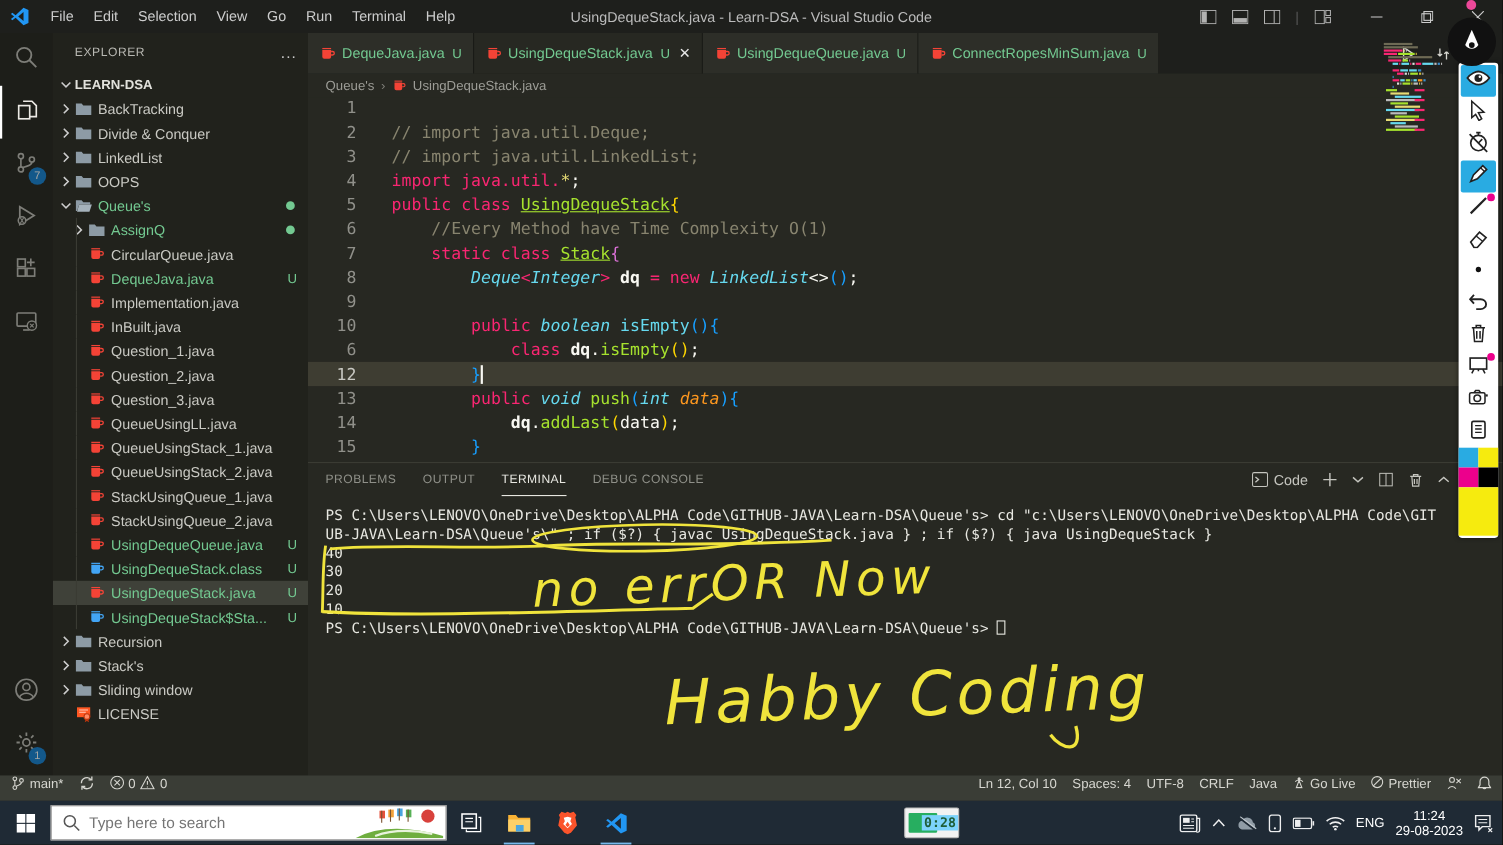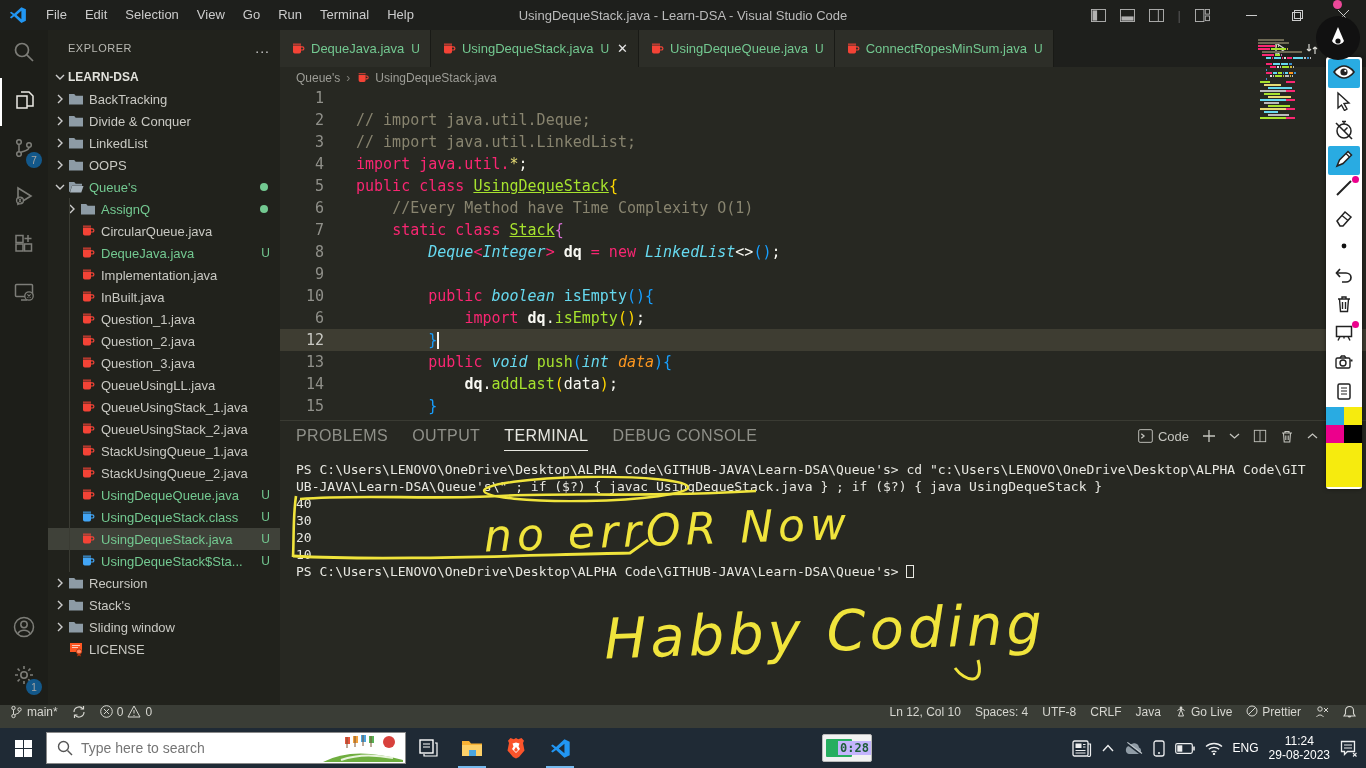--- a/index.html
+++ b/index.html
@@ -72,21 +72,21 @@
   .tok-b1 { color:#ffd700; }
   .tok-b2 { color:#da70d6; }
   .tok-b3 { color:#179fff; }
   .tok-tx { color:#f8f8f2; }
   #caret { position:absolute; width:1.5px; height:17px; background:#f8f8f2; }
   #minimap { position:absolute; top:2px; right:36px; width:76px; height:110px; }
 
   
   #panel { position:absolute; top:390px; left:0; right:0; height:285px; background:#272822; border-top:1px solid #3a3b33; }
   #panel-tabs { height:30px; display:flex; align-items:center; padding-left:16px; }
-  .ptab { font-size:16px; letter-spacing:.4px; color:#8f9089; margin-right:24px; height:30px; display:flex; align-items:center; cursor:pointer; }
+  .ptab { font-size:11px; letter-spacing:.4px; color:#8f9089; margin-right:24px; height:30px; display:flex; align-items:center; cursor:pointer; }
   .ptab.active { color:#e7e7e1; border-bottom:1px solid #e7e7e1; }
   #panel-actions { margin-left:auto; display:flex; align-items:center; gap:13px; padding-right:48px; color:#c5c5bf; font-size:13px; }
   #shell-label { display:flex; align-items:center; gap:5px; }
   #term { padding:10px 0 0 16px; font-family:"DejaVu Sans Mono", monospace; font-size:13px; line-height:17px; color:#e8e8e2; white-space:pre; }
   .term-cursor { display:inline-block; width:8px; height:13px; border:1px solid #e8e8e2; vertical-align:-2px; }
 
   
   #statusbar { position:absolute; top:705px; left:0; width:1366px; height:23px; background:#3a3d36; color:#d6d6d0; font-size:12px; display:flex; align-items:center; padding:0 10px; }
   .sb-item { display:flex; align-items:flex-start; gap:4px; margin-right:14px; height:23px; cursor:pointer; }
   #sb-right { margin-left:auto; display:flex; align-items:center; }
@@ -95,21 +95,21 @@
   
   #taskbar { position:absolute; top:728px; left:0; width:1366px; height:40px; background:#1f2a35; display:flex; align-items:center; color:#fff; }
   #start-btn { width:46px; height:40px; display:flex; align-items:center; justify-content:center; }
   #search-box { position:relative; width:360px; height:32px; background:#fff; border:1px solid #8a8a8a; display:flex; align-items:center; padding-left:10px; }
   #search-box input { border:none; outline:none; font-size:14px; color:#444; width:230px; margin-left:8px; font-family:"Liberation Sans",sans-serif; background:transparent; }
   #doodle { position:absolute; right:2px; top:1px; width:80px; height:28px; }
   .tb-icon { width:44px; height:40px; display:flex; align-items:center; justify-content:center; position:relative; }
   .tb-icon.open::after { content:""; position:absolute; bottom:0; left:8px; right:8px; height:2px; background:#76b9ed; }
   #battery-widget { margin-left:240px; width:50px; height:28px; background:#f2f2f2; border:1px solid #bbb; border-radius:2px; display:flex; align-items:center; justify-content:center; position:relative; }
   #battery-widget .bfill { position:absolute; left:3px; top:4px; bottom:4px; width:26px; background:#27ae60; border-radius:1px; }
-  #battery-widget .btime { position:relative; color:#1e5e38; font-size:12px; font-weight:bold; font-family:"DejaVu Sans Mono",monospace; background:#c4b5fd; padding:0 2px;margin-left:15px; }
+  #battery-widget .btime { position:relative; color:#1e5e38; font-size:12px; font-weight:bold; font-family:"DejaVu Sans Mono",monospace; background:#7dd3fc; padding:0 2px;margin-left:15px; }
   #tray { margin-left:auto; display:flex; align-items:center; gap:10px; padding-right:8px; }
   .tray-ico { display:flex; align-items:center; justify-content:center; opacity:.92; }
   #tray-eng { font-size:12px; }
   #tray-clock { text-align:center; font-size:12px; line-height:14px; }
 
   
   #overlay { position:absolute; top:0; left:0; width:1366px; height:768px; pointer-events:none; z-index:50; }
   #pen-toolbar { position:absolute; right:4px; top:57px; width:36px; background:#fff; border-radius:3px; padding:2px; display:flex; flex-direction:column; align-items:center; z-index:60; box-shadow:0 0 4px rgba(0,0,0,.5); }
   .pt-btn { position:relative; width:32px; height:29px; display:flex; align-items:center; justify-content:center; border-radius:2px; }
   .pt-btn.active { background:#29abe2; }
@@ -586,21 +586,21 @@
         <div class="code-row"><span class="gutter">1</span><span class="ctext" style="padding-left: 10px;"></span></div>
         <div class="code-row"><span class="gutter">2</span><span class="ctext" style="padding-left: 10px;"><span class="tok-cm">// import java.util.Deque;</span></span></div>
         <div class="code-row"><span class="gutter">3</span><span class="ctext" style="padding-left: 10px;"><span class="tok-cm">// import java.util.LinkedList;</span></span></div>
         <div class="code-row"><span class="gutter">4</span><span class="ctext" style="padding-left: 10px;"><span class="tok-kw">import java.util.</span><span class="tok-st">*</span><span class="tok-tx">;</span></span></div>
         <div class="code-row"><span class="gutter">5</span><span class="ctext" style="padding-left: 10px;"><span class="tok-kw">public class </span><span class="tok-cl">UsingDequeStack</span><span class="tok-b1">{</span></span></div>
         <div class="code-row"><span class="gutter">6</span><span class="ctext" style="padding-left: 10px;"><span class="tok-tx">    </span><span class="tok-cm">//Every Method have Time Complexity O(1)</span></span></div>
         <div class="code-row"><span class="gutter">7</span><span class="ctext" style="padding-left: 10px;"><span class="tok-tx">    </span><span class="tok-kw">static class </span><span class="tok-cl">Stack</span><span class="tok-b2">{</span></span></div>
         <div class="code-row"><span class="gutter">8</span><span class="ctext" style="padding-left: 10px;"><span class="tok-tx">        </span><span class="tok-ty">Deque</span><span class="tok-kw">&lt;</span><span class="tok-ty">Integer</span><span class="tok-kw">&gt; </span><span class="tok-var">dq</span><span class="tok-kw"> = new </span><span class="tok-ty">LinkedList</span><span class="tok-tx">&lt;&gt;</span><span class="tok-b3">()</span><span class="tok-tx">;</span></span></div>
         <div class="code-row"><span class="gutter">9</span><span class="ctext" style="padding-left: 10px;"></span></div>
         <div class="code-row"><span class="gutter">10</span><span class="ctext" style="padding-left: 10px;"><span class="tok-tx">        </span><span class="tok-kw">public </span><span class="tok-ty">boolean </span><span class="tok-fnb">isEmpty</span><span class="tok-b3">(){</span></span></div>
-        <div class="code-row"><span class="gutter">6</span><span class="ctext" style="padding-left: 10px;"><span class="tok-tx">            </span><span class="tok-kw">import </span><span class="tok-var">dq</span><span class="tok-tx">.</span><span class="tok-fng">isEmpty</span><span class="tok-b1">()</span><span class="tok-tx">;</span></span></div>
+        <div class="code-row"><span class="gutter">6</span><span class="ctext" style="padding-left: 10px;"><span class="tok-tx">            </span><span class="tok-kw">class </span><span class="tok-var">dq</span><span class="tok-tx">.</span><span class="tok-fng">isEmpty</span><span class="tok-b1">()</span><span class="tok-tx">;</span></span></div>
         <div class="code-row current"><span class="gutter">12</span><span class="ctext" style="padding-left: 10px;"><span class="tok-tx">        </span><span class="tok-b3">}</span></span></div>
         <div class="code-row"><span class="gutter">13</span><span class="ctext" style="padding-left: 10px;"><span class="tok-tx">        </span><span class="tok-kw">public </span><span class="tok-ty">void </span><span class="tok-fng">push</span><span class="tok-b3">(</span><span class="tok-ty">int </span><span class="tok-or">data</span><span class="tok-b3">){</span></span></div>
         <div class="code-row"><span class="gutter">14</span><span class="ctext" style="padding-left: 10px;"><span class="tok-tx">            </span><span class="tok-var">dq</span><span class="tok-tx">.</span><span class="tok-fng">addLast</span><span class="tok-b1">(</span><span class="tok-tx">data</span><span class="tok-b1">)</span><span class="tok-tx">;</span></span></div>
         <div class="code-row"><span class="gutter">15</span><span class="ctext" style="padding-left: 10px;"><span class="tok-tx">        </span><span class="tok-b3">}</span></span></div>
         <div id="caret" style="left: 157px; top: 245px;"></div>
       </div>
     <svg id="minimap">
         <rect x="4" y="7" width="26" height="2" fill="#6e6a55"></rect>
         <rect x="4" y="10" width="31" height="2" fill="#6e6a55"></rect>
         <rect x="4" y="13" width="17" height="2" fill="#f92672"></rect>

